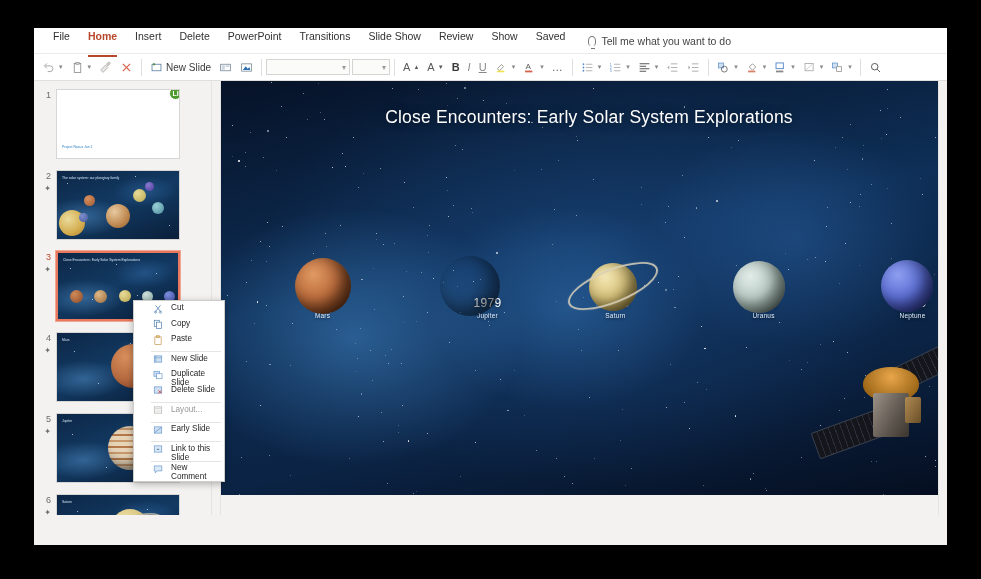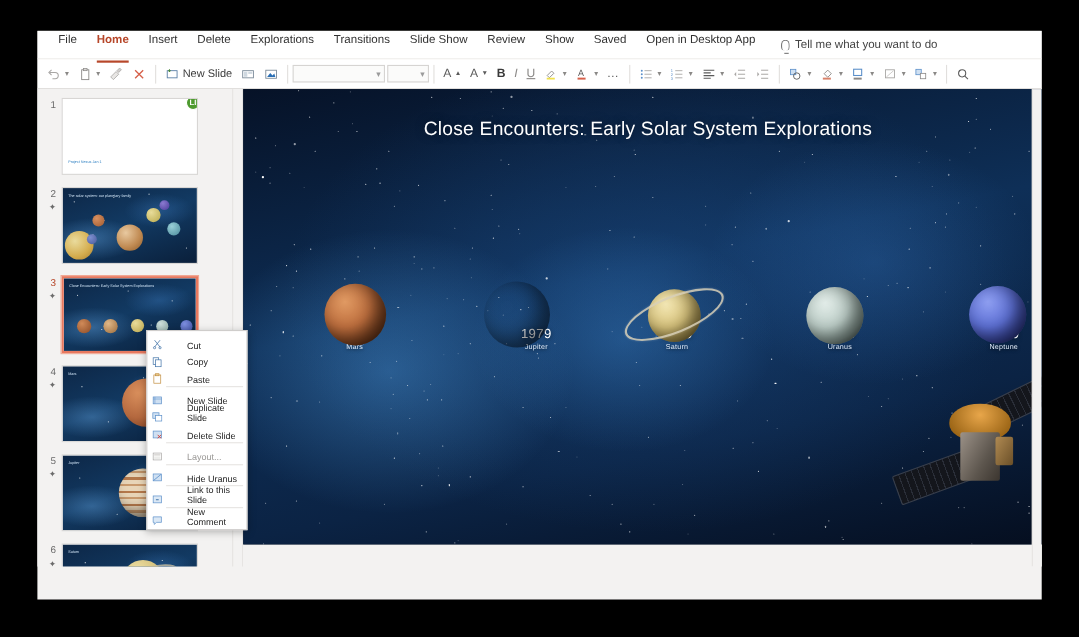--- a/index.html
+++ b/index.html
@@ -290,24 +290,24 @@
     width: 92px;
     background: #fff;
     border: 1px solid #cfcdcb;
     box-shadow: 0 2px 7px rgba(0,0,0,.28);
     padding: 2px 0;
     z-index: 50;
     font-size: 8.2px;
     color: #252525;
   }
   .cm-item {
-    display: flex; align-items: flex-end;
+    display: flex; align-items: flex-start;
     height: 15.6px;
-    padding-left: 3px;
-    gap: 22px;
+    padding-left: 18px;
+    gap: 8px;
     cursor: default;
   }
   .cm-ico {
     width: 11px; height: 11px; flex: none;
     display: flex; align-items: center; justify-content: center;
   }
   .cm-item.dim { color: #9a9896; }
   .cm-sep { height: 1px; background: #e6e4e2; margin: 1.5px 3px 1.5px 17px; }
 </style>
 </head>
@@ -315,27 +315,26 @@
 
 <div id="frame">
 <div id="window">
 
 
   <div id="menubar">
     <div class="menu-item">File</div>
     <div class="menu-item active">Home</div>
     <div class="menu-item">Insert</div>
     <div class="menu-item">Delete</div>
-    <div class="menu-item">Explorations</div>
+    <div class="menu-item">PowerPoint</div>
     <div class="menu-item">Transitions</div>
     <div class="menu-item">Slide Show</div>
     <div class="menu-item">Review</div>
     <div class="menu-item">Show</div>
     <div class="menu-item">Saved</div>
-    <div class="menu-item">Open in Desktop App</div>
     <div id="tellme">
       <span class="bulb"></span>
       <span>Tell me what you want to do</span>
     </div>
   </div>
 
   <div id="ribbon">
     <div class="rb">
       <svg width="13" height="13" viewBox="0 0 16 16">
             <path d="M4 6h6a3.5 3.5 0 010 7H7" fill="none" stroke="#a8a6a4" stroke-width="1.2"></path>
@@ -1014,21 +1013,21 @@
       </div>
       <div class="cm-sep"></div>
 
       <div class="cm-item">
         <span class="cm-ico">
           <svg width="10" height="10" viewBox="0 0 16 16">
                 <rect x="2" y="3" width="12" height="10" fill="#cfe0f2" stroke="#5b8fc9" stroke-width="1"></rect>
                 <path d="M2.6 12.4L13.4 3.6" stroke="#5b8fc9" stroke-width="1.2"></path>
               </svg>
         </span>
-        <span>Hide Uranus</span>
+        <span>Early Slide</span>
       </div>
       <div class="cm-sep"></div>
 
       <div class="cm-item">
         <span class="cm-ico">
           <svg width="10" height="10" viewBox="0 0 16 16">
                 <rect x="2" y="3" width="12" height="10" fill="#dbe8f5" stroke="#5b8fc9" stroke-width="1"></rect>
                 <path d="M6 8.5h4" stroke="#3a6ea5" stroke-width="1.4"></path>
               </svg>
         </span>

